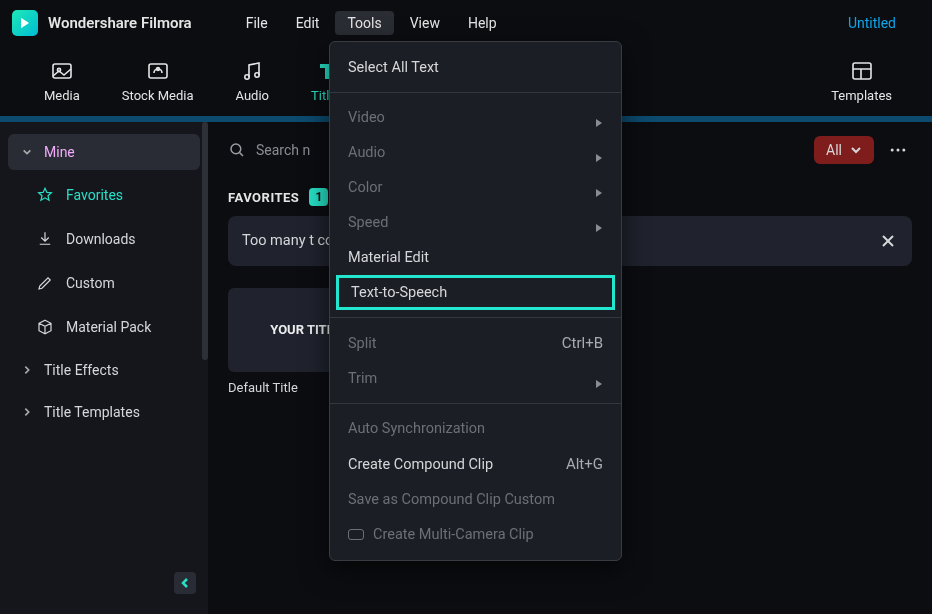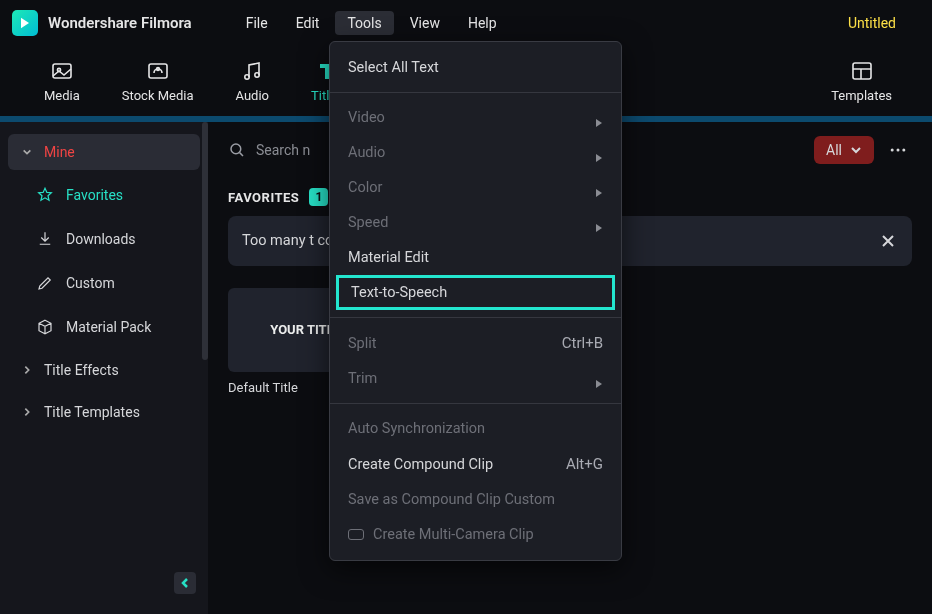--- a/index.html
+++ b/index.html
@@ -7,39 +7,39 @@
 
   
   .menubar { height: 46px; display: flex; align-items: center; padding: 0 12px; gap: 10px; }
   .logo { width: 26px; height: 26px; border-radius: 5px; background: linear-gradient(135deg, #1de9b6, #00bcd4); position: relative; display: flex; align-items: center; justify-content: center; }
   .logo svg { width: 16px; height: 16px; }
   .brand { font-size: 15px; font-weight: 600; margin-right: 32px; }
   .menu-items { display: flex; gap: 4px; }
   .menu-item { font-size: 14px; padding: 4px 12px; border-radius: 4px; cursor: pointer; }
   .menu-item.open { background: #2b2d35; }
   .spacer { flex: 1; }
-  .doc-title { font-size: 14px; color: #fde047; margin-right: 24px; }
+  .doc-title { font-size: 14px; color: #0ea5e9; margin-right: 24px; }
 
   
   .tab-row { height: 76px; display: flex; align-items: center; padding: 0 24px 0 44px; gap: 42px; border-bottom: 6px solid #0c4a6e; position: relative; }
   .tab { display: flex; flex-direction: column; align-items: center; gap: 5px; cursor: pointer; color: #e5e5e6; }
   .tab.active { color: #27e0c6; }
   .tab-icon { width: 24px; height: 24px; display: flex; align-items: center; justify-content: center; }
   .tab-icon svg { width: 24px; height: 24px; stroke: currentColor; fill: none; stroke-width: 1.6; }
   .tab-icon svg.filled { fill: currentColor; stroke: none; }
   .tab-label { font-size: 13px; }
 
   
   .body { display: flex; position: absolute; top: 122px; left: 0; right: 0; bottom: 0; }
 
   
   .sidebar { width: 208px; background: #15161c; padding: 12px 8px; display: flex; flex-direction: column; position: relative; }
   .sb-item { display: flex; align-items: center; gap: 12px; padding: 10px 14px; border-radius: 6px; font-size: 14px; cursor: pointer; color: #d6d7da; margin-bottom: 6px; }
   .sb-item.dim { color: #d6d7da; }
-  .sb-item.sel { background: #2a2c35; color: #ef4444; }
+  .sb-item.sel { background: #2a2c35; color: #f0abfc; }
   .sb-item.fav { color: #27e0c6; }
   .sb-item .chev { width: 10px; height: 10px; display: inline-flex; align-items: center; }
   .sb-item .chev svg { width: 10px; height: 10px; stroke: #aaa; stroke-width: 2; fill: none; }
   .sb-icon { width: 18px; height: 18px; display: inline-flex; align-items: center; justify-content: center; }
   .sb-icon svg { width: 18px; height: 18px; stroke: currentColor; fill: none; stroke-width: 1.6; }
   .sb-spacer-bottom { flex: 1; }
   .collapse-btn { align-self: flex-end; width: 22px; height: 22px; background: #2a2c35; border-radius: 4px; display: flex; align-items: center; justify-content: center; cursor: pointer; margin: 6px 4px 8px 0; }
   .collapse-btn svg { width: 12px; height: 12px; stroke: #27e0c6; stroke-width: 2.5; fill: none; }
 
   .side-scroll { position: absolute; right: 0; top: 0; width: 6px; height: 368px; }

